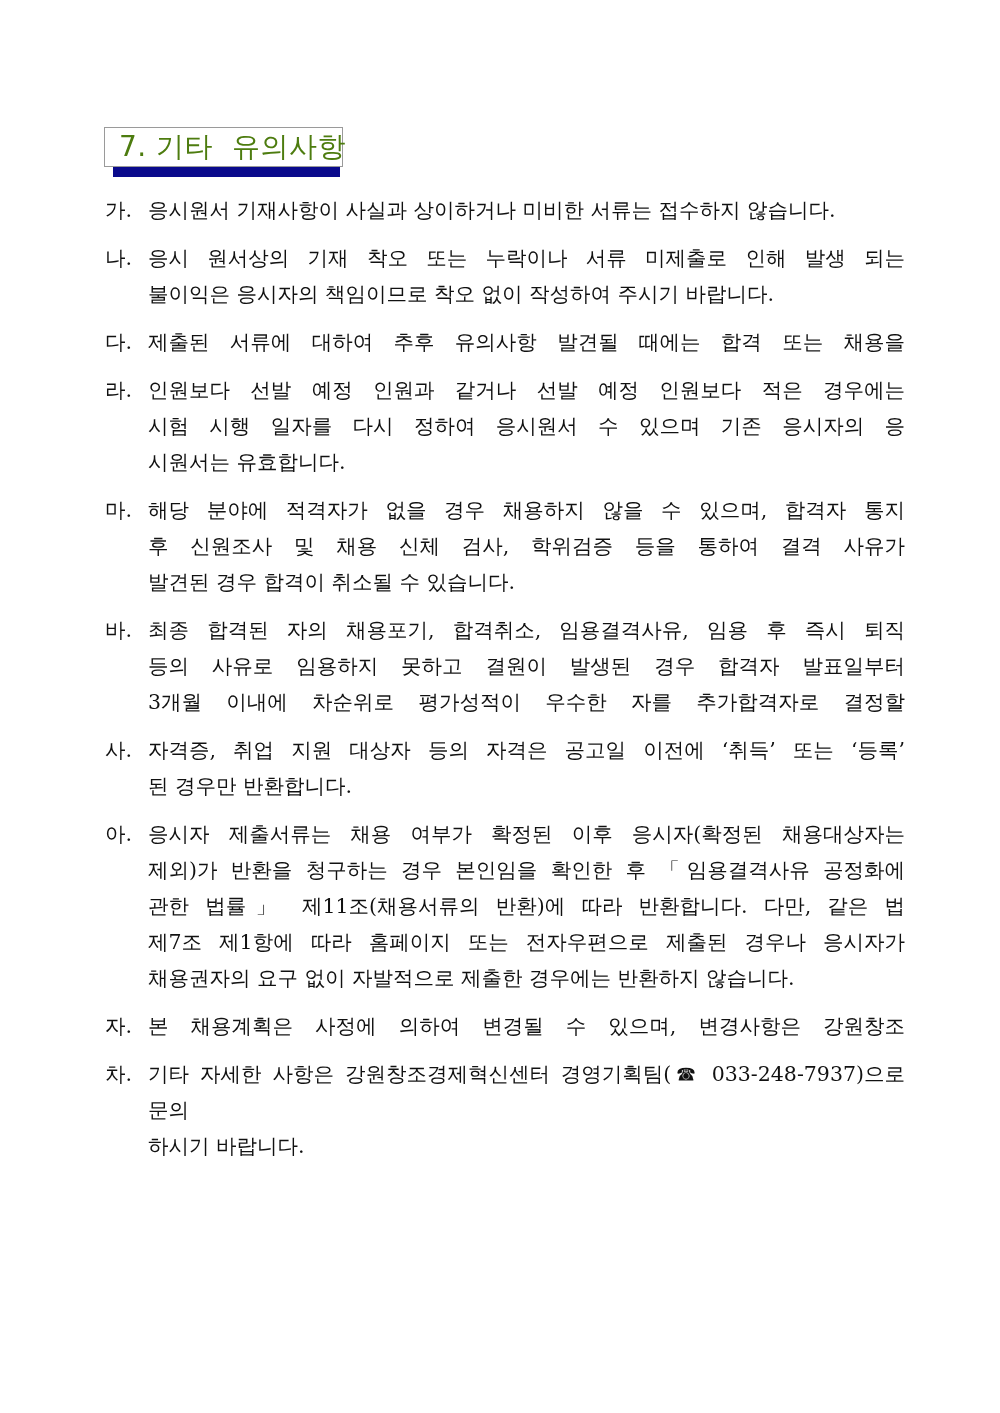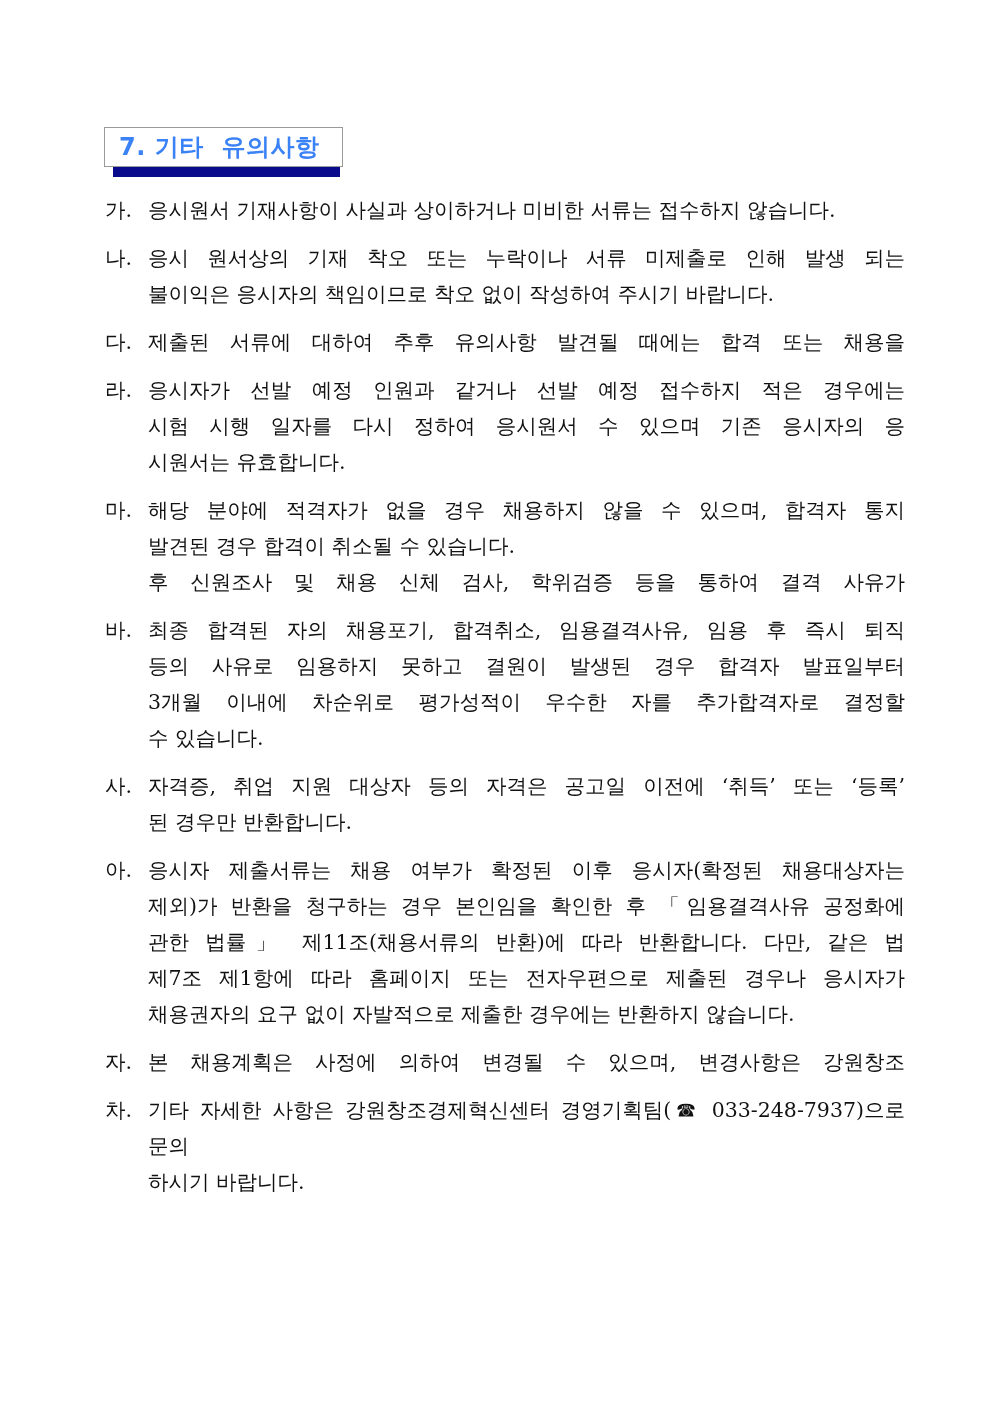--- a/index.html
+++ b/index.html
@@ -2,22 +2,22 @@
 <html><head>
 <meta charset="utf-8">
 <style>
   html, body { margin: 0; padding: 0; background: #ffffff; }
   body { width: 1000px; height: 1413px; position: relative; overflow: hidden;
          font-family: "DejaVu Serif", "Liberation Serif", serif; color: #111; }
   .heading-wrap { position: absolute; left: 104px; top: 127px; }
   .heading-shadow { position: absolute; left: 9px; top: 9px; width: 227px; height: 41px; background: #0a0a8c; }
   .heading-box { position: relative; width: 223px; height: 38px; border: 1.5px solid #9a9a9a; background: #fff;
                  display: flex; align-items: center; padding-left: 14px; box-sizing: content-box; }
-  .heading-text { font-family: "DejaVu Sans", "Liberation Sans", sans-serif; font-weight: bold; font-size: 24px;
-                  color: #3b82f6; letter-spacing: 0.5px; white-space: pre; }
+  .heading-text { font-family: "DejaVu Sans", "Liberation Sans", sans-serif; font-weight: normal; font-size: 28px;
+                  color: #4d7c0f; letter-spacing: 0.5px; white-space: pre; }
   .list { position: absolute; left: 105px; top: 192px; width: 800px; margin: 0; padding: 0; list-style: none; }
   .item { display: flex; margin: 0 0 12px 0; font-size: 20.5px; line-height: 36px; }
   .marker { flex: 0 0 43px; white-space: pre; }
   .body { flex: 1; text-align: justify; text-align-last: left; word-break: keep-all; }
   .line { display: block; text-align: justify; text-align-last: justify; }
   .line.last { text-align-last: left; }
 </style>
 </head>
 <body>
 
@@ -44,40 +44,39 @@
   </li>
   <li class="item">
     <span class="marker">다.</span>
     <span class="body">
       <span class="line">제출된 서류에 대하여 추후 유의사항 발견될 때에는 합격 또는 채용을</span>
     </span>
   </li>
   <li class="item">
     <span class="marker">라.</span>
     <span class="body">
-      <span class="line">응시자가 선발 예정 인원과 같거나 선발 예정 접수하지 적은 경우에는</span>
+      <span class="line">인원보다 선발 예정 인원과 같거나 선발 예정 인원보다 적은 경우에는</span>
       <span class="line">시험 시행 일자를 다시 정하여 응시원서 수 있으며 기존 응시자의 응</span>
       <span class="line last">시원서는 유효합니다.</span>
     </span>
   </li>
   <li class="item">
     <span class="marker">마.</span>
     <span class="body">
       <span class="line">해당 분야에 적격자가 없을 경우 채용하지 않을 수 있으며, 합격자 통지</span>
+      <span class="line">후 신원조사 및 채용 신체 검사, 학위검증 등을 통하여 결격 사유가</span>
       <span class="line last">발견된 경우 합격이 취소될 수 있습니다.</span>
-      <span class="line">후 신원조사 및 채용 신체 검사, 학위검증 등을 통하여 결격 사유가</span>
     </span>
   </li>
   <li class="item">
     <span class="marker">바.</span>
     <span class="body">
       <span class="line">최종 합격된 자의 채용포기, 합격취소, 임용결격사유, 임용 후 즉시 퇴직</span>
       <span class="line">등의 사유로 임용하지 못하고 결원이 발생된 경우 합격자 발표일부터</span>
       <span class="line">3개월 이내에 차순위로 평가성적이 우수한 자를 추가합격자로 결정할</span>
-      <span class="line last">수 있습니다.</span>
     </span>
   </li>
   <li class="item">
     <span class="marker">사.</span>
     <span class="body">
       <span class="line">자격증, 취업 지원 대상자 등의 자격은 공고일 이전에 ‘취득’ 또는 ‘등록’</span>
       <span class="line last">된 경우만 반환합니다.</span>
     </span>
   </li>
   <li class="item">

